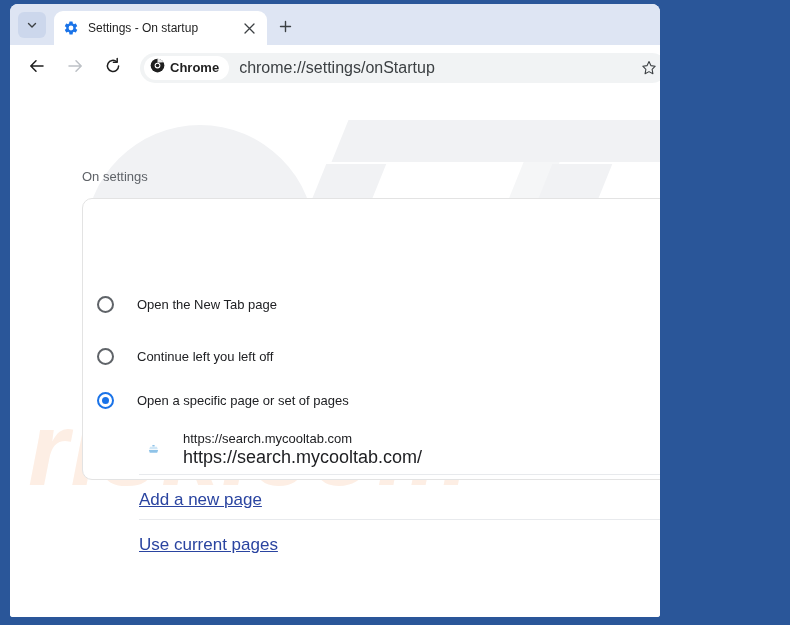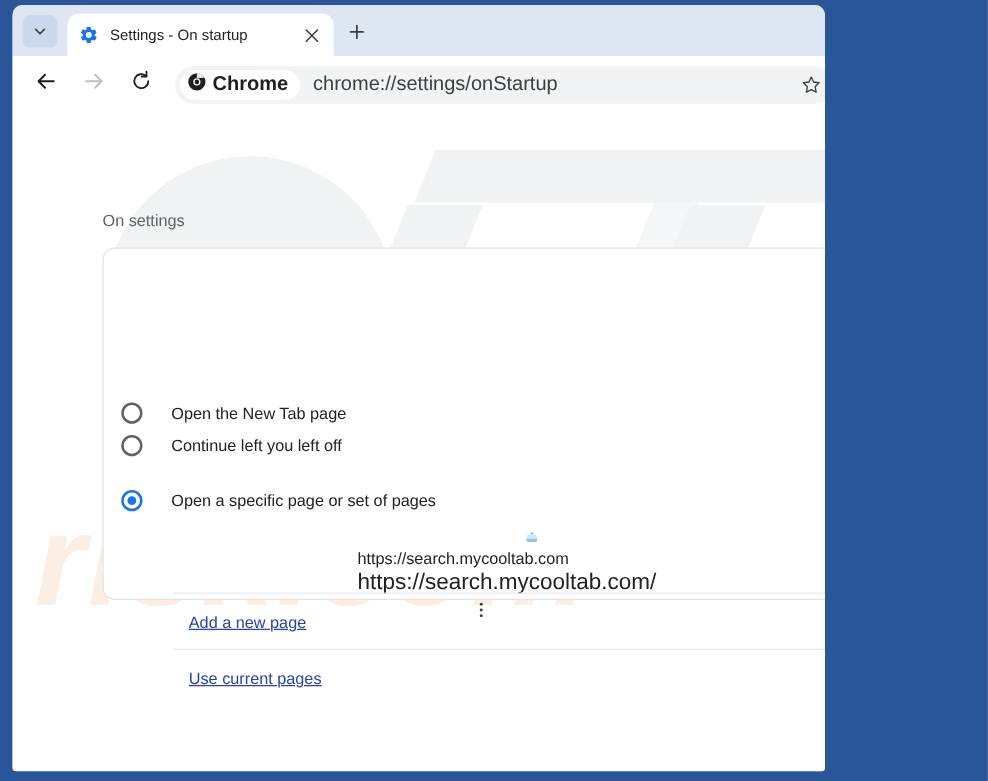--- a/index.html
+++ b/index.html
@@ -124,21 +124,21 @@
   }
   #chrome-chip {
     display: flex; align-items: center;
     height: 24px;
     background: #ffffff;
     border-radius: 14px;
     padding: 0 10px 0 6px;
     flex: 0 0 auto;
   }
   #chrome-chip-label {
-    font-size: 16px; font-weight: bold; color: #1f1f1f;
+    font-size: 13px; font-weight: bold; color: #1f1f1f;
     margin-left: 5px;
   }
   #omnibox-url {
     margin-left: 10px;
     font-size: 16px;
     color: #3c4043;
     white-space: nowrap;
     overflow: hidden;
   }
   #omnibox-actions {
@@ -272,21 +272,21 @@
   }
 
   .radio-row {
     position: absolute;
     left: 14px;
     display: flex;
     align-items: center;
     height: 30px;
     cursor: pointer;
   }
-  #radio-row-0 { top: 116px; }
+  #radio-row-0 { top: 90px; }
   #radio-row-1 { top: 142px; }
   #radio-row-2 { top: 186px; }
 
   .radio-mark {
     width: 17px; height: 17px;
     border-radius: 50%;
     border: 2px solid #5f6368;
     flex: 0 0 17px;
     position: relative;
   }
@@ -309,21 +309,20 @@
   }
 
   
   #url-row {
     position: absolute;
     left: 0; top: 0;
     width: 100%;
     height: 54px;
     display: flex;
     align-items: center;
-    flex-direction: column;
   }
   #url-favicon {
     margin-left: 62px;
     width: 16px; height: 16px;
     flex: 0 0 16px;
     display: flex; align-items: center; justify-content: center;
   }
   #url-texts {
     margin-left: 22px;
     display: flex;
@@ -349,22 +348,22 @@
   .card-divider {
     position: absolute;
     left: 56px;
     width: 555px;
     height: 1px;
     background: #e8eaed;
   }
 
   .card-link {
     position: absolute;
-    left: 68px;
-    font-size: 13px;
+    left: 56px;
+    font-size: 17px;
     color: #2a44a0;
     text-decoration: underline;
     cursor: pointer;
     white-space: nowrap;
   }
 </style>
 </head>
 <body>
 
 <div id="window-frame">

